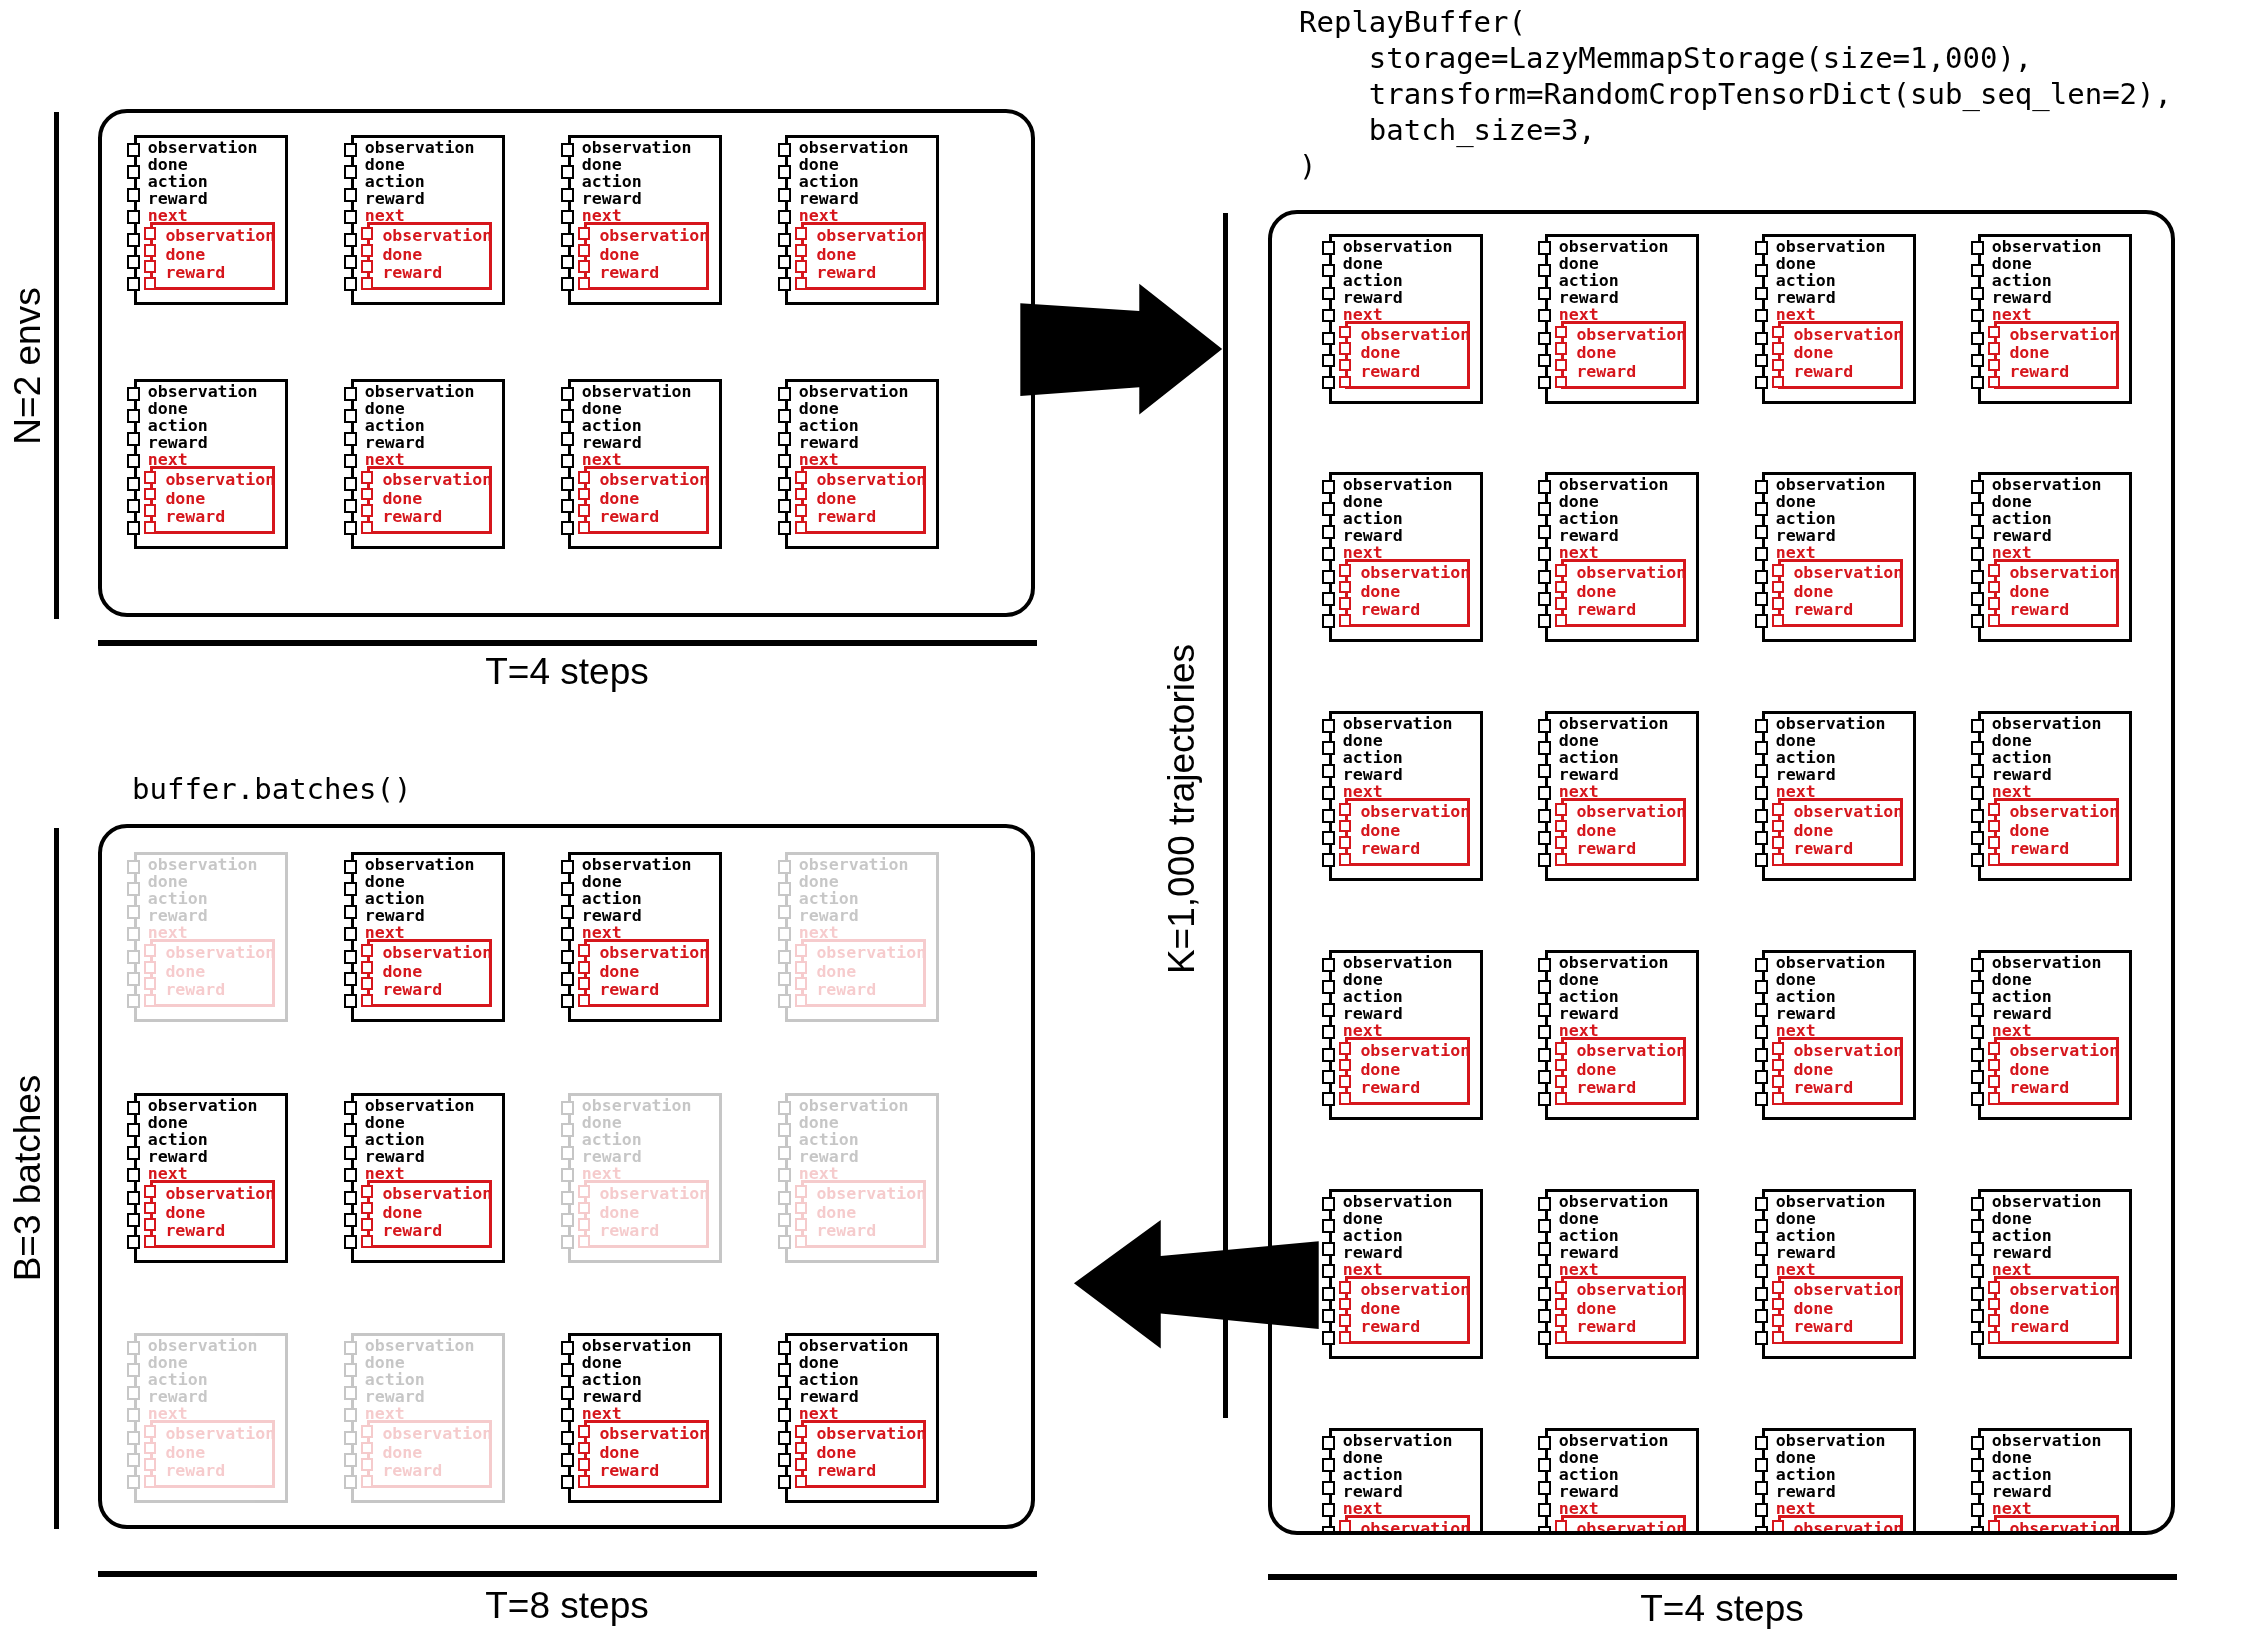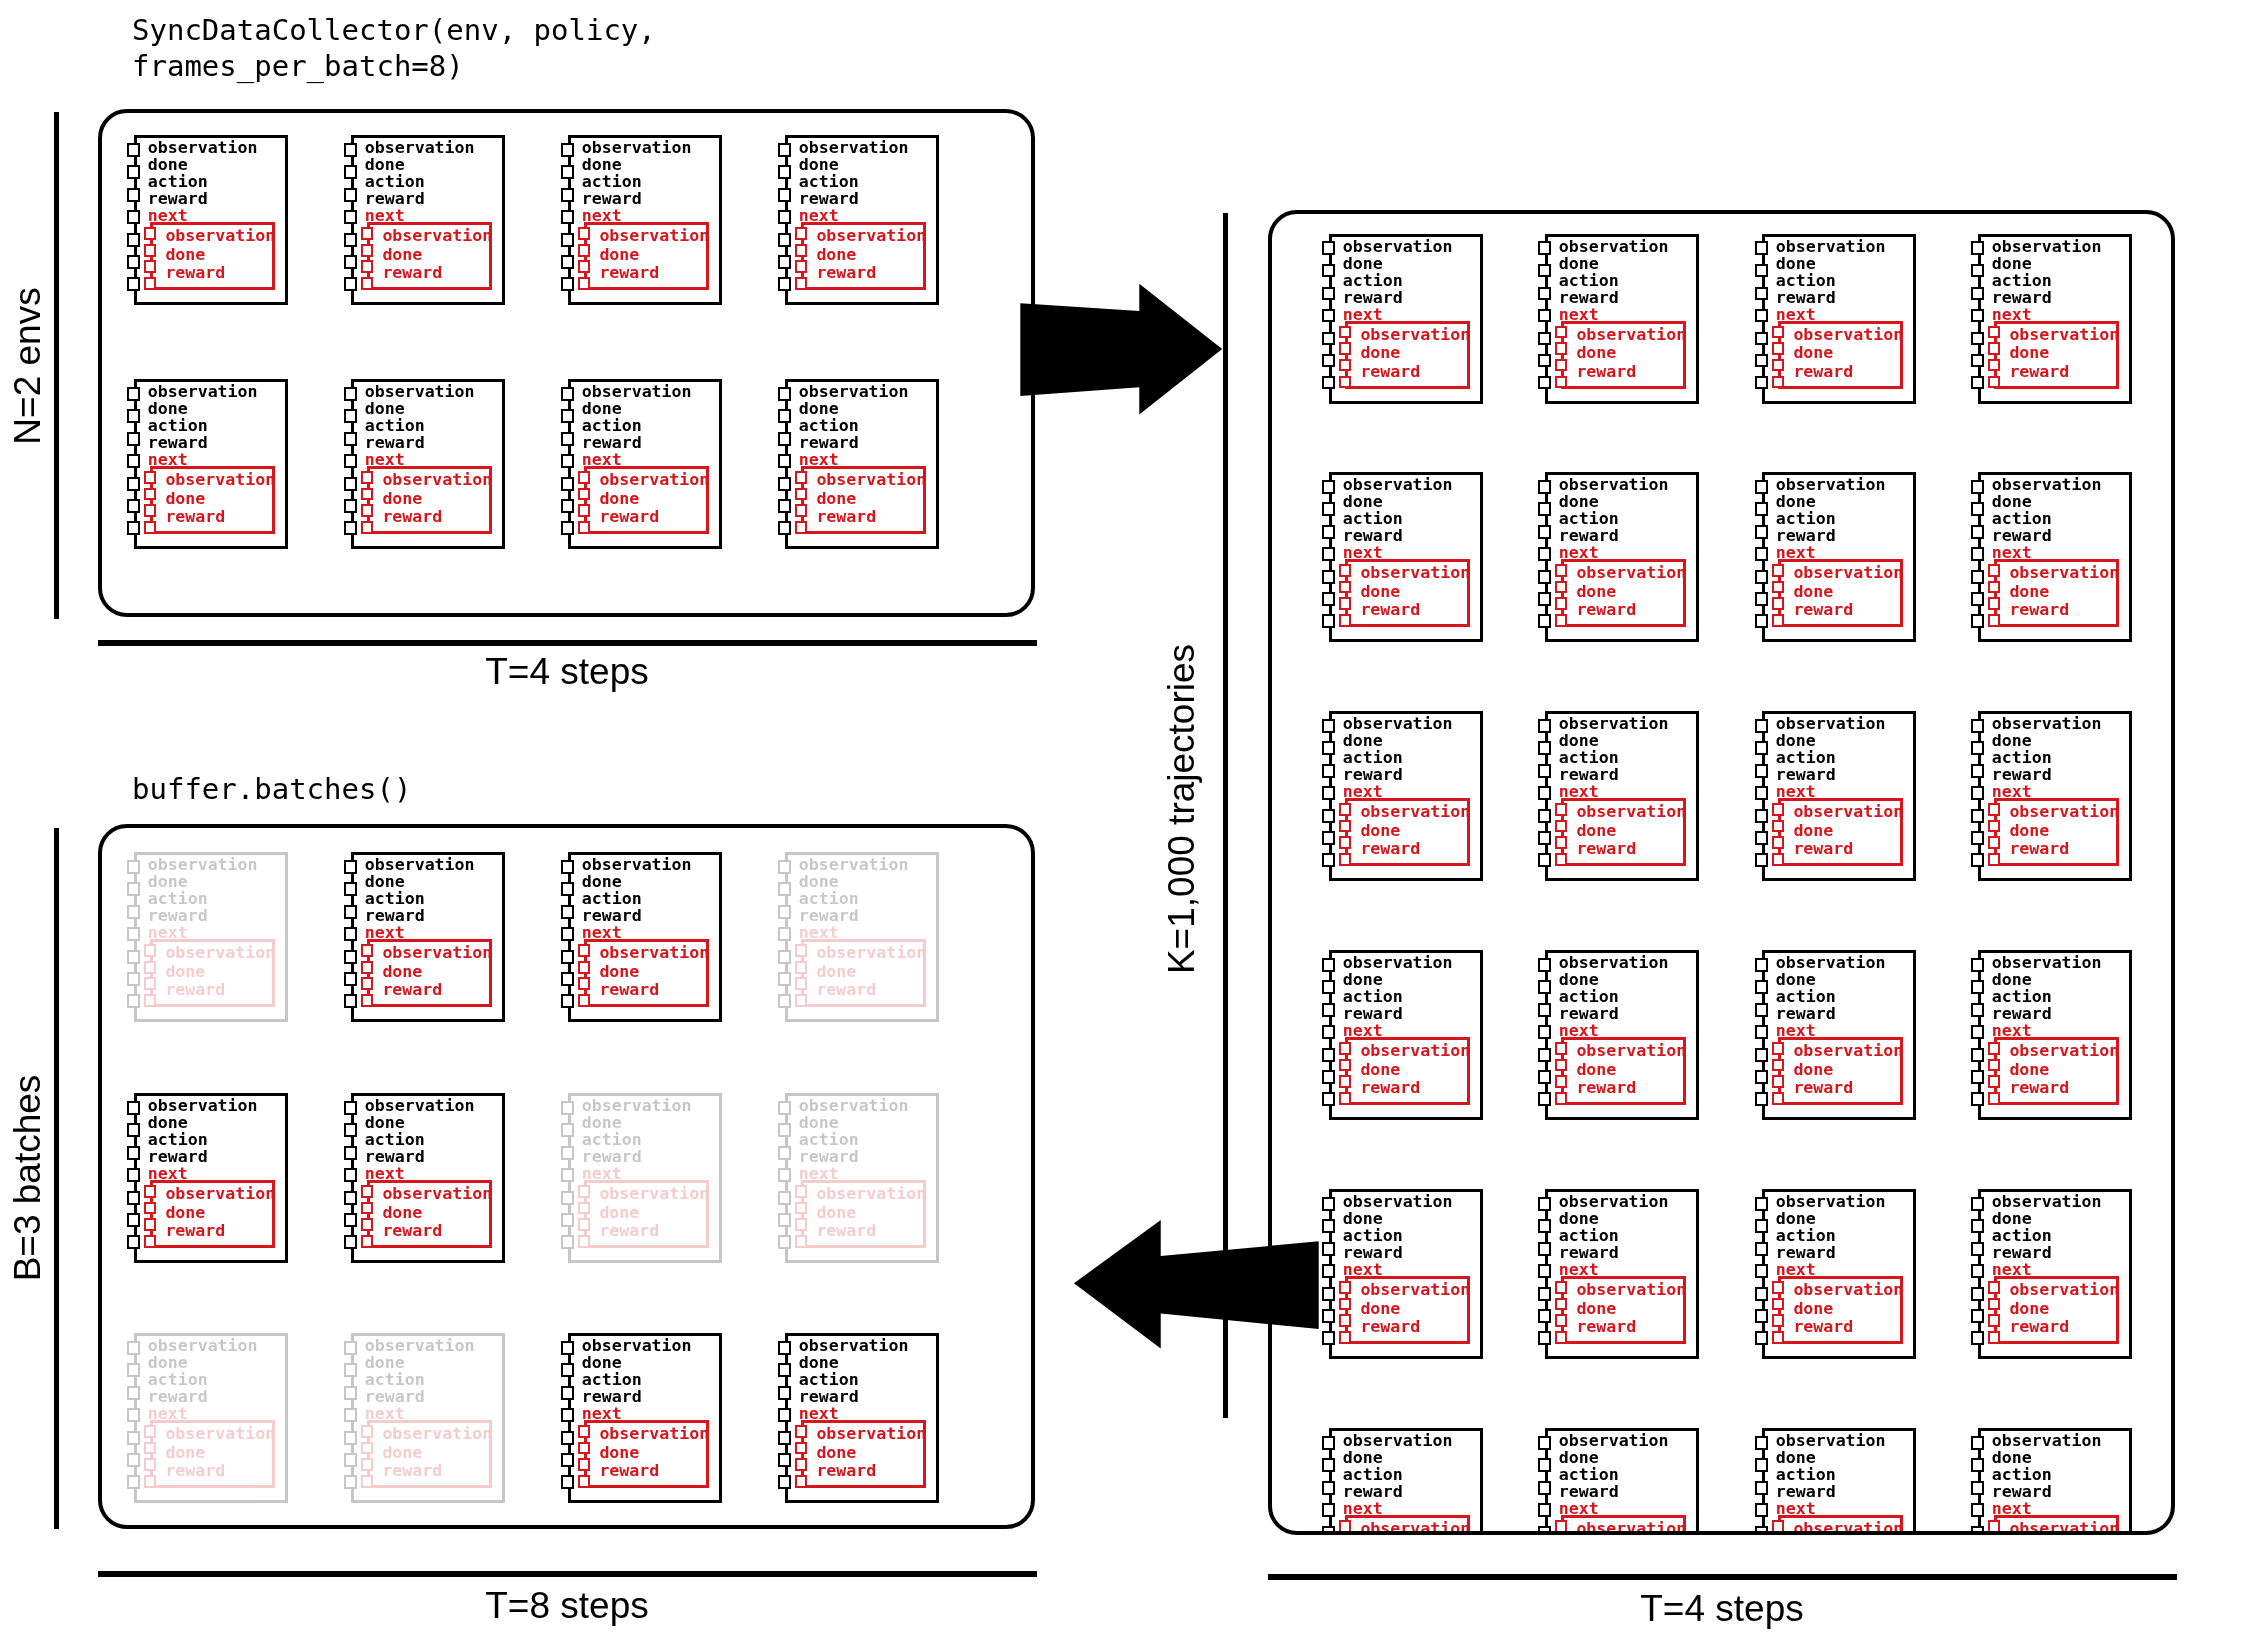--- a/index.html
+++ b/index.html
@@ -27,22 +27,20 @@
   .k.red{color:#d6161c;}
   .inner{position:absolute;left:12.7px;top:84px;width:119px;height:62px;border:3.9px solid #d6161c;background:#fff;}
   .ikeys{position:absolute;left:12.7px;top:2px;font:bold 16.6px/18.5px "DejaVu Sans Mono",monospace;color:#d6161c;}
   .arrows{position:absolute;left:0;top:0;pointer-events:none;}
 </style>
 </head>
 <body>
 
 <div class="canvas">
 
-  <pre class="code" style="left:132px;top:11.7px;">SyncDataCollector(env, policy,
-frames_per_batch=8)</pre>
   <div class="vline" style="left:54px;top:112px;height:507px;"></div>
   <div class="vlabel" style="left:28px;top:366px;">N=2 envs</div>
   <div class="panel" style="left:98px;top:109px;width:929px;height:500px;">
       <div class="card" style="left: 32px; top: 22.4px;">
         <span class="sq" style="top:4.9px"></span>
         <span class="sq" style="top:27px"></span>
         <span class="sq" style="top:50px"></span>
         <span class="sq" style="top:72px"></span>
         <span class="sq" style="top:95px"></span>
         <span class="sq" style="top:117px"></span>
@@ -584,20 +582,25 @@
             <div class="k red">observation</div>
             <div class="k red">done</div>
             <div class="k red">reward</div>
           </div>
         </div>
       </div>
     </div>
   <div class="hline" style="left:98px;top:1571px;width:939px;"></div>
   <div class="hlabel" style="left:567px;top:1585px;">T=8 steps</div>
 
+  <pre class="code" style="left:1299px;top:3.9px;">ReplayBuffer(
+    storage=LazyMemmapStorage(size=1,000),
+    transform=RandomCropTensorDict(sub_seq_len=2),
+    batch_size=3,
+)</pre>
   <div class="vline" style="left:1223px;top:213px;height:1205px;"></div>
   <div class="vlabel" style="left:1182px;top:809px;">K=1,000 trajectories</div>
   <div class="panel" style="left:1268px;top:210px;width:899px;height:1317px;">
       <div class="card" style="left: 57px; top: 19.5px;">
         <span class="sq" style="top:4.9px"></span>
         <span class="sq" style="top:27px"></span>
         <span class="sq" style="top:50px"></span>
         <span class="sq" style="top:72px"></span>
         <span class="sq" style="top:95px"></span>
         <span class="sq" style="top:117px"></span>

